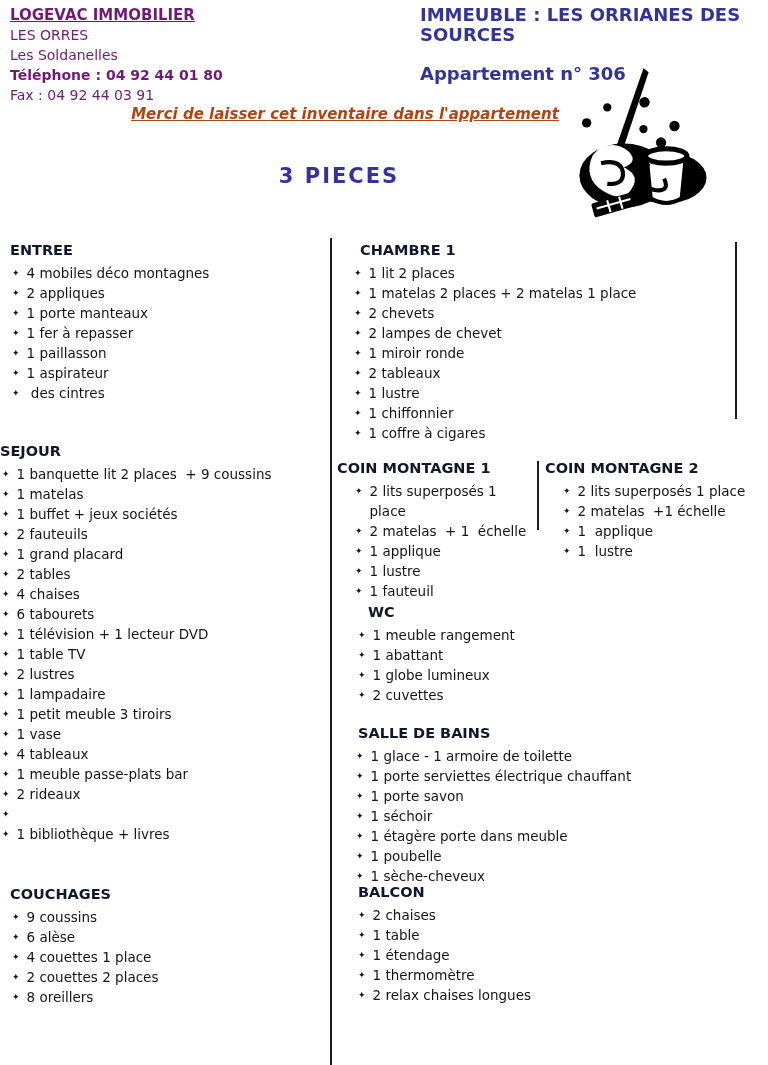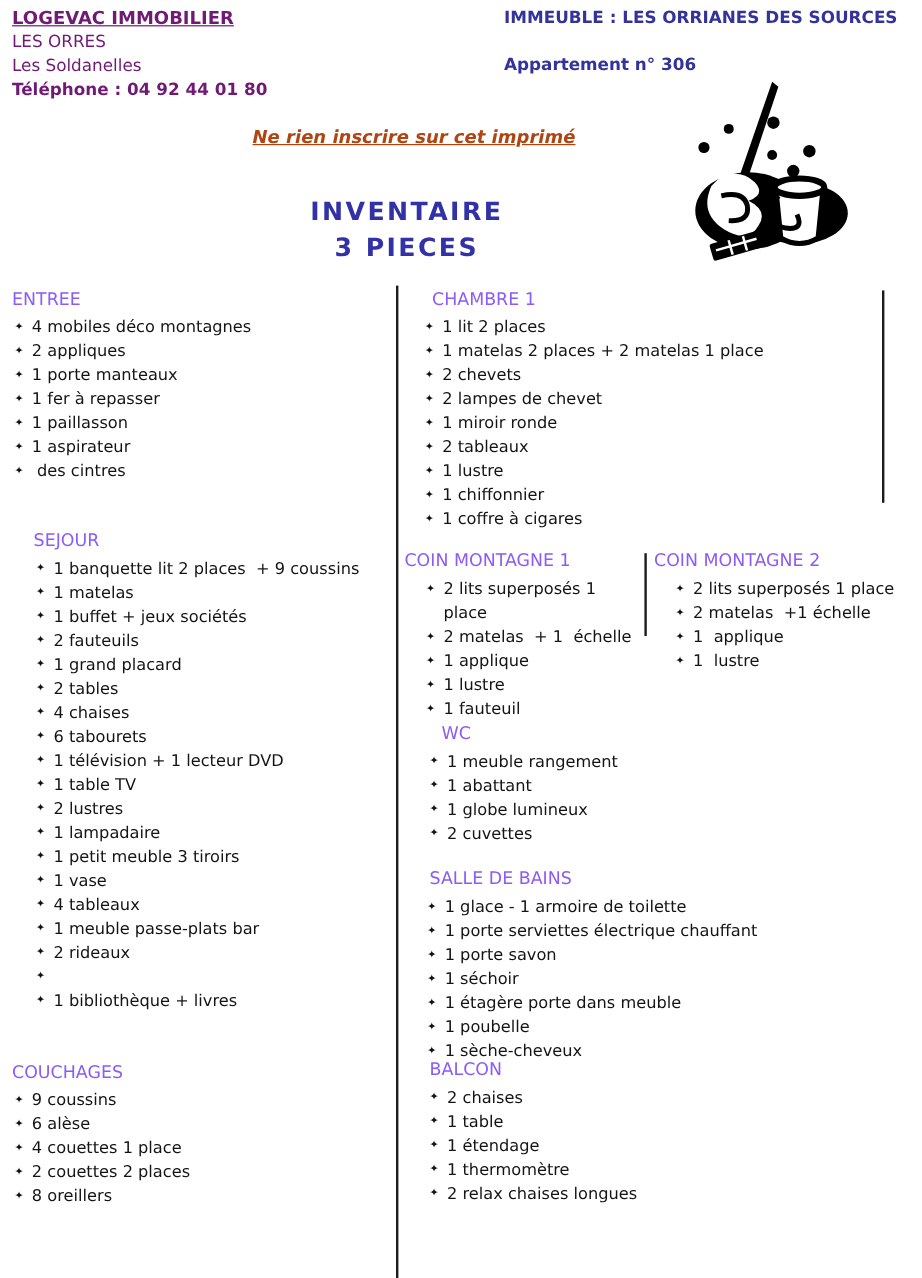--- a/index.html
+++ b/index.html
@@ -6,21 +6,21 @@
   body{
     width:768px;height:1065px;position:relative;background:#ffffff;
     font-family:"DejaVu Sans",sans-serif;color:#111;overflow:hidden;
   }
   .page{position:absolute;inset:0;}
 
   
   .header-left{position:absolute;left:10px;top:5px;color:#701a75;font-size:14px;line-height:20px;}
   .company{font-weight:bold;text-decoration:underline;font-size:15px;}
   .bold{font-weight:bold;}
-  .header-right{position:absolute;left:420px;top:5px;color:#333399;font-size:14px;line-height:20px;}
+  .header-right{position:absolute;left:420px;top:5px;color:#333399;font-size:18px;line-height:20px;}
   .apt{margin-top:19px;}
 
   
   .notice{position:absolute;left:0;top:103px;width:690px;text-align:center;
     color:#b04511;font-weight:bold;font-style:italic;font-size:15px;line-height:23px;}
   .notice div{text-decoration:underline;}
 
   
   .title{position:absolute;left:0;top:161px;width:678px;text-align:center;
     color:#3232a6;font-weight:bold;font-size:21px;line-height:30px;letter-spacing:2px;}
@@ -29,27 +29,27 @@
   .clipart{position:absolute;left:572px;top:64px;width:145px;height:155px;}
 
   
   .vline{position:absolute;width:2px;background:#1c1c1c;}
   .vline-main{left:330px;top:238px;height:827px;}
   .vline-chambre{left:735px;top:242px;height:177px;}
   .vline-coin{left:537px;top:461px;height:69px;}
 
   
   .section{position:absolute;}
-  .sec-title{font-weight:normal;color:#8b5cf6;font-size:14.5px;line-height:20px;margin-bottom:3px;}
+  .sec-title{font-weight:bold;color:#0f172a;font-size:14.5px;line-height:20px;margin-bottom:3px;}
   .item{display:flex;align-items:flex-start;line-height:20px;font-size:13.5px;color:#141414;}
   .bullet{font-size:9px;line-height:20px;margin:0 7px 0 2px;color:#111;}
   .txt{white-space:pre-wrap;}
 
   #sec-entree{left:10px;top:240px;width:318px;}
-  #sec-sejour{left:28px;top:441px;width:318px;}
+  #sec-sejour{left:0;top:441px;width:318px;}
   #sec-couchages{left:10px;top:884px;width:318px;}
 
   #sec-chambre1{left:340px;top:240px;width:392px;}
   #sec-chambre1 .sec-title{padding-left:20px;}
   #sec-chambre1 .item{padding-left:12px;}
 
   #sec-coin1{left:337px;top:458px;width:198px;}
   #sec-coin1 .item{padding-left:16px;}
 
   #sec-coin2{left:545px;top:458px;width:220px;}
@@ -70,33 +70,33 @@
 </head>
 <body>
 
 <div class="page">
 
   <div class="header-left">
     <div class="company">LOGEVAC IMMOBILIER</div>
     <div>LES ORRES</div>
     <div>Les Soldanelles</div>
     <div class="bold">Téléphone : 04 92 44 01 80</div>
+    <div>Fax : 04 92 44 03 91</div>
   </div>
 
   <div class="header-right">
     <div class="bold">IMMEUBLE : LES ORRIANES DES SOURCES</div>
     <div class="bold apt">Appartement n° 306</div>
   </div>
 
   <div class="notice">
-    <div>Ne rien inscrire sur cet imprimé</div>
+    <div>Merci de laisser cet inventaire dans l'appartement</div>
   </div>
 
   <div class="title">
-    <div>INVENTAIRE</div>
     <div>3 PIECES</div>
   </div>
 
   <svg class="clipart" viewBox="0 0 140 150" aria-hidden="true">
 
     <circle cx="34" cy="42" r="4" fill="#000"></circle>
     <circle cx="14" cy="57" r="4.5" fill="#000"></circle>
     <circle cx="70" cy="37" r="5" fill="#000"></circle>
     <circle cx="69" cy="63" r="4" fill="#000"></circle>
     <circle cx="99" cy="60" r="5" fill="#000"></circle>

